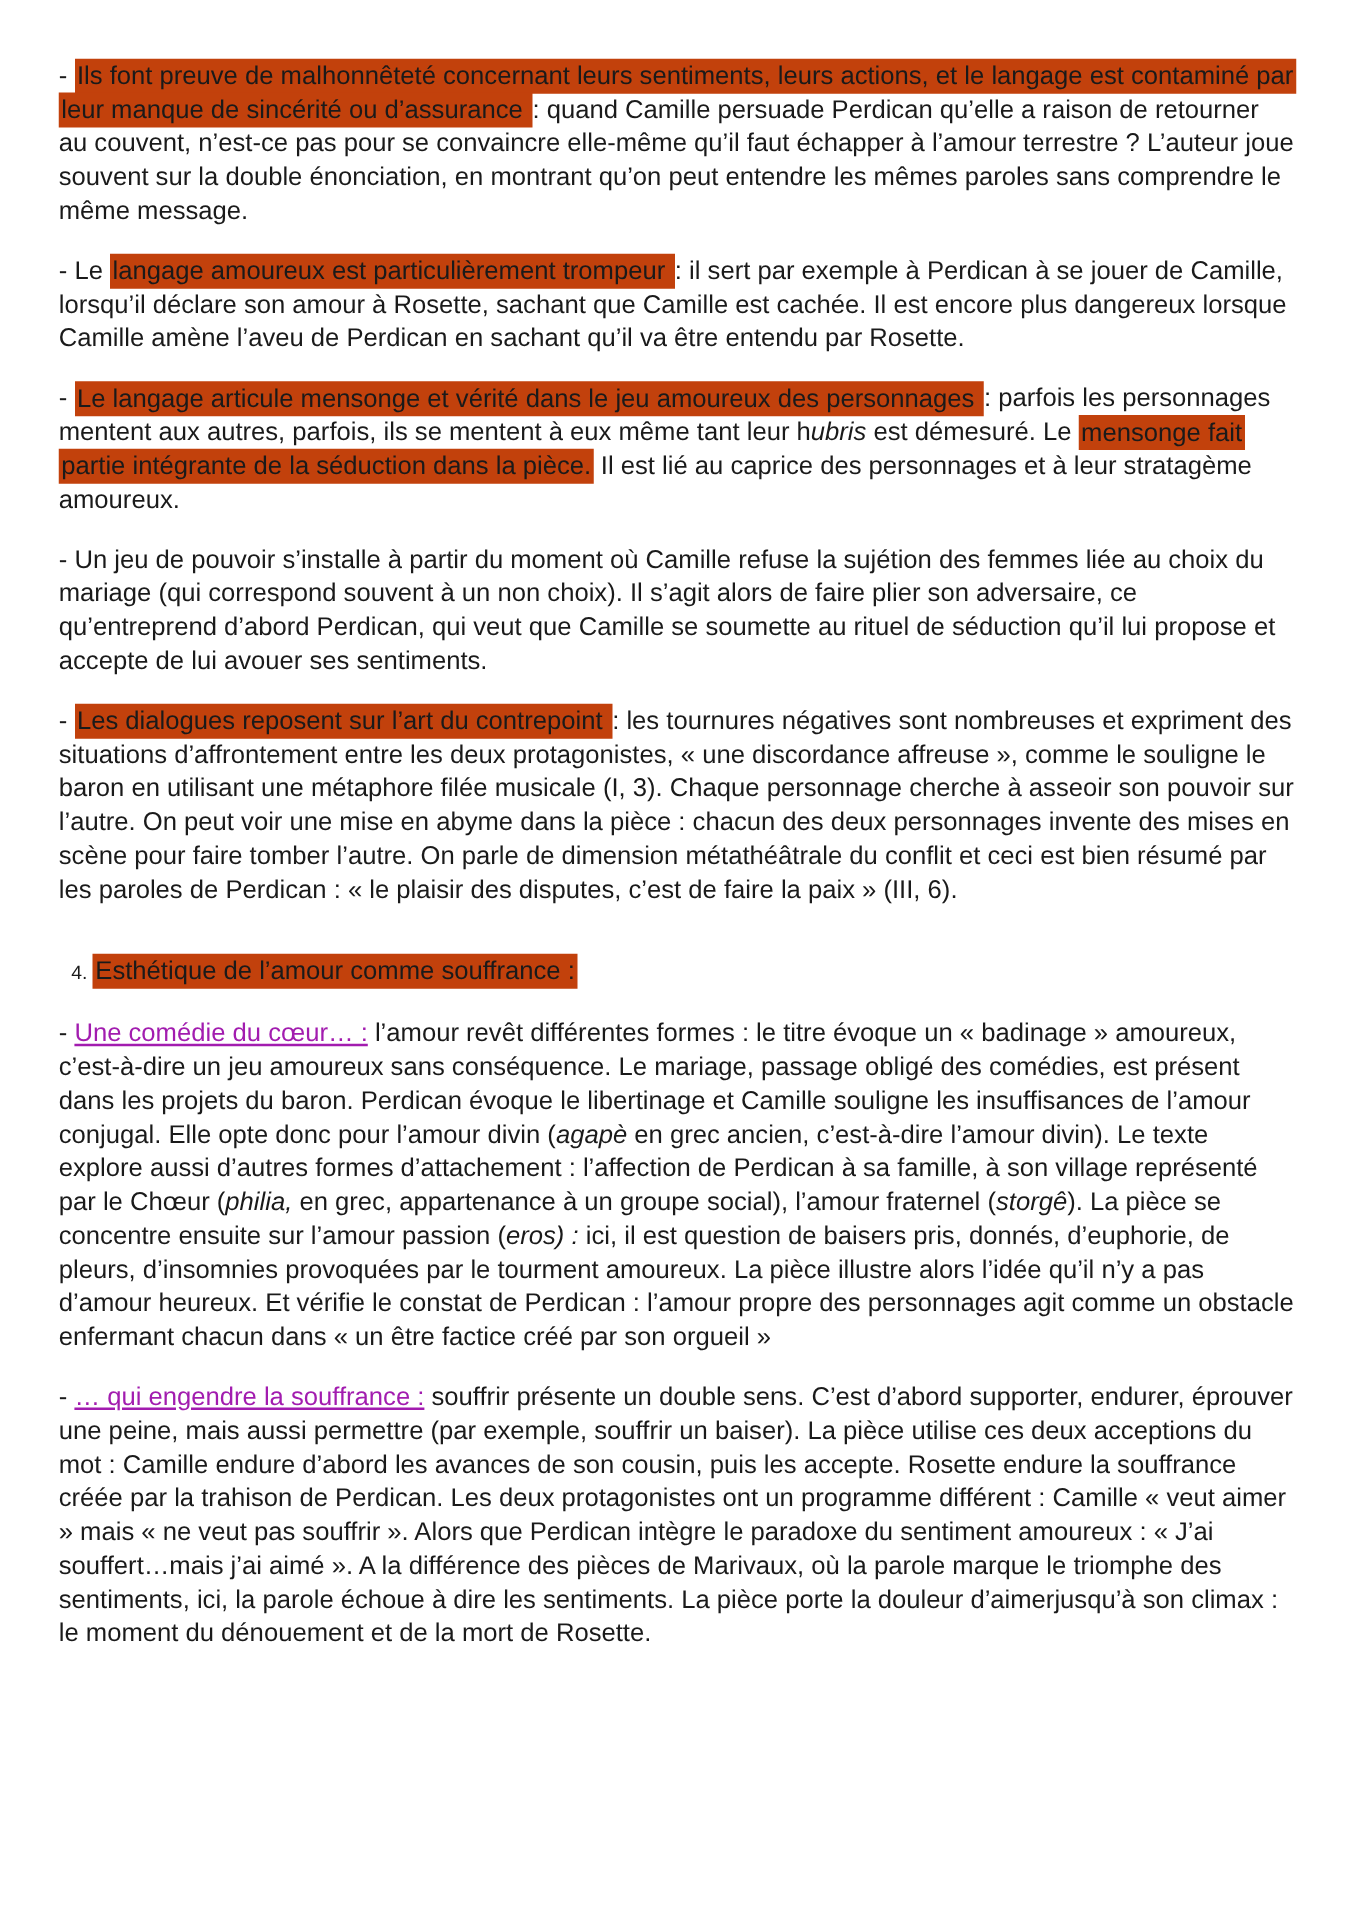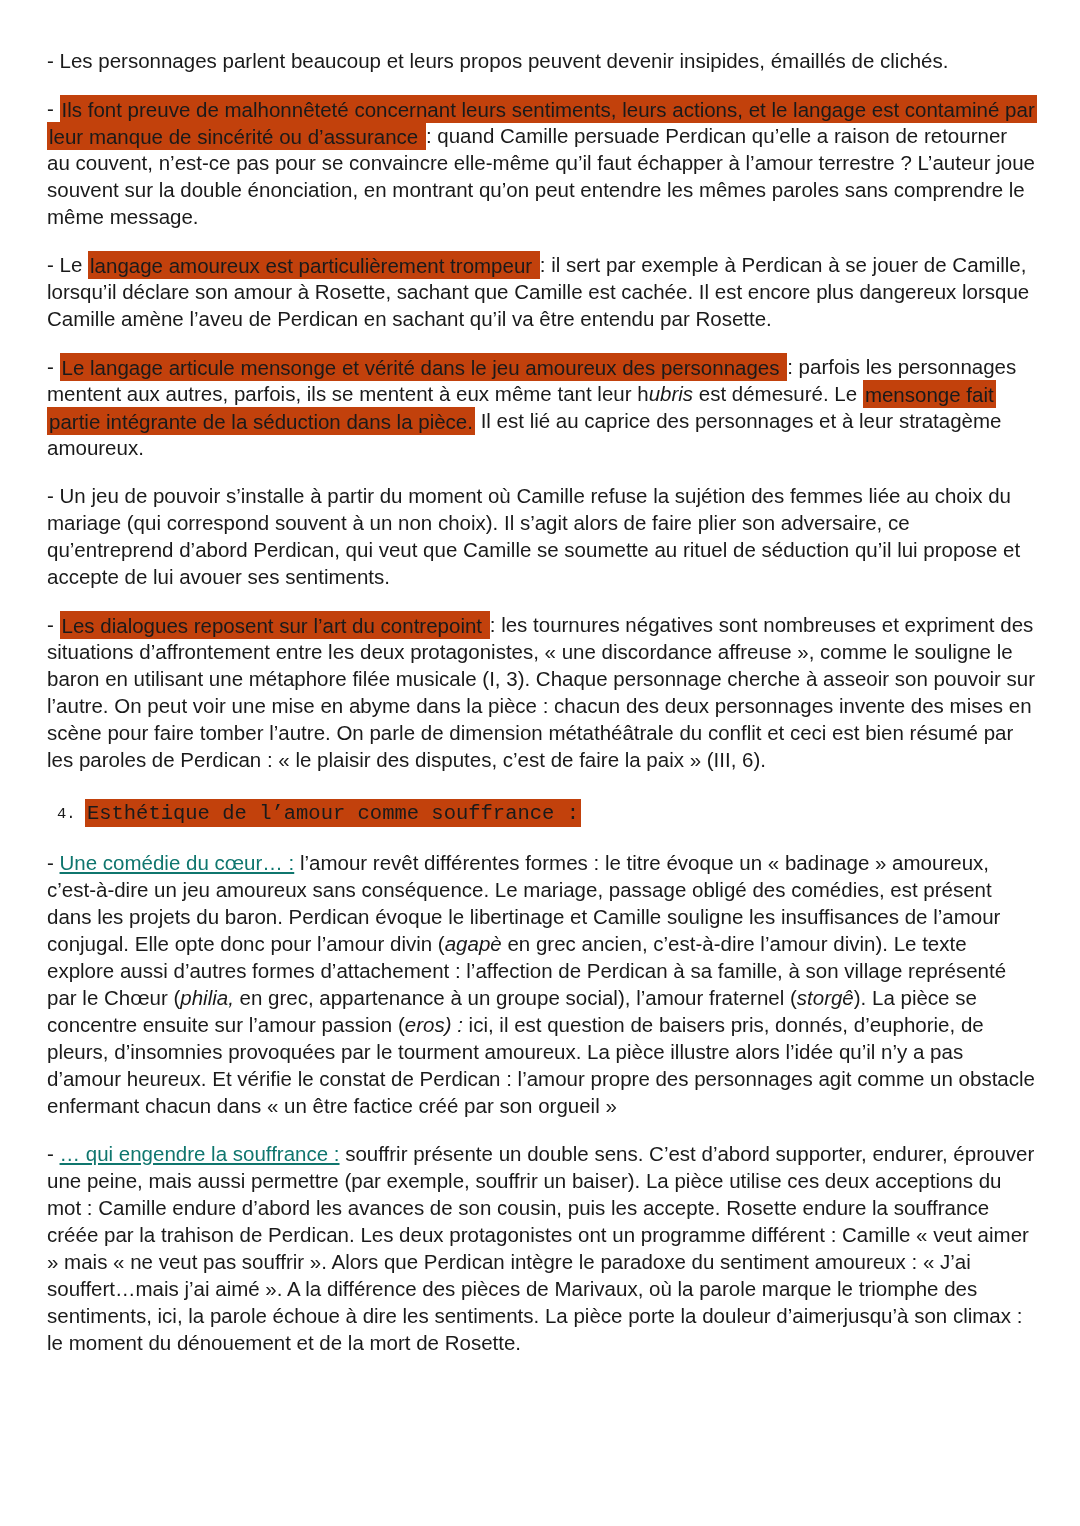--- a/index.html
+++ b/index.html
@@ -9,42 +9,41 @@
     box-sizing: border-box;
     background: #ffffff;
     padding: 47px 45px 0 47px;
     font-family: "Liberation Sans", "DejaVu Sans", sans-serif;
     font-size: 20.5px;
     line-height: 27px;
     color: #1a1a1a;
     overflow: hidden;
   }
   .para { margin: 0 0 21px 0; text-align: left; }
-  .heading { padding-left: 10px; margin-top: 26px; font-family: Liberation Mono, monospace; }
+  .heading { padding-left: 10px; margin-top: 38px; }
   .hl {
     background: #c2410c;
     padding: 2.5px 2px;
     box-decoration-break: clone;
     -webkit-box-decoration-break: clone;
   }
   .num { font-size: 15.5px; }
   .pink {
-    color: #0f766e;
+    color: #a21caf;
     text-decoration: underline;
     text-decoration-thickness: 1.5px;
     text-underline-offset: 2px;
   }
   em { }
 </style>
 </head>
 <body>
 
 <div class="page">
   <div>
-      <p class="para"><span>- Les personnages parlent beaucoup et leurs propos peuvent devenir insipides, émaillés de clichés.</span></p>
       <p class="para"><span>- </span><span class="hl">Ils font preuve de malhonnêteté concernant leurs sentiments, leurs actions, et le langage est contaminé par leur manque de sincérité ou d’assurance </span><span>: quand Camille persuade Perdican qu’elle a raison de retourner au couvent, n’est-ce pas pour se convaincre elle-même qu’il faut échapper à l’amour terrestre ? L’auteur joue souvent sur la double énonciation, en montrant qu’on peut entendre les mêmes paroles sans comprendre le même message.</span></p>
       <p class="para"><span>- Le </span><span class="hl">langage amoureux est particulièrement trompeur </span><span>: il sert par exemple à Perdican à se jouer de Camille, lorsqu’il déclare son amour à Rosette, sachant que Camille est cachée. Il est encore plus dangereux lorsque Camille amène l’aveu de Perdican en sachant qu’il va être entendu par Rosette.</span></p>
       <p class="para"><span>- </span><span class="hl">Le langage articule mensonge et vérité dans le jeu amoureux des personnages </span><span>: parfois les personnages mentent aux autres, parfois, ils se mentent à eux même tant leur h</span><em>ubris</em><span> est démesuré. Le </span><span class="hl">mensonge fait partie intégrante de la séduction dans la pièce.</span><span> Il est lié au caprice des personnages et à leur stratagème amoureux.</span></p>
       <p class="para"><span>- Un jeu de pouvoir s’installe à partir du moment où Camille refuse la sujétion des femmes liée au choix du mariage (qui correspond souvent à un non choix). Il s’agit alors de faire plier son adversaire, ce qu’entreprend d’abord Perdican, qui veut que Camille se soumette au rituel de séduction qu’il lui propose et accepte de lui avouer ses sentiments.</span></p>
       <p class="para"><span>- </span><span class="hl">Les dialogues reposent sur l’art du contrepoint </span><span>: les tournures négatives sont nombreuses et expriment des situations d’affrontement entre les deux protagonistes, « une discordance affreuse », comme le souligne le baron en utilisant une métaphore filée musicale (I, 3). Chaque personnage cherche à asseoir son pouvoir sur l’autre. On peut voir une mise en abyme dans la pièce : chacun des deux personnages invente des mises en scène pour faire tomber l’autre. On parle de dimension métathéâtrale du conflit et ceci est bien résumé par les paroles de Perdican : « le plaisir des disputes, c’est de faire la paix » (III, 6).</span></p>
       <p class="para heading"><span class="num">4. </span><span class="hl">Esthétique de l’amour comme souffrance : </span></p>
       <p class="para"><span>- </span><span class="pink">Une comédie du cœur… :</span><span> l’amour revêt différentes formes : le titre évoque un « badinage » amoureux, c’est-à-dire un jeu amoureux sans conséquence. Le mariage, passage obligé des comédies, est présent dans les projets du baron.  Perdican évoque le libertinage et Camille souligne les insuffisances de l’amour conjugal. Elle opte donc pour l’amour divin (</span><em>agapè</em><span> en grec ancien, c’est-à-dire l’amour divin). Le texte explore aussi d’autres formes d’attachement : l’affection de Perdican à sa famille, à son village représenté par le Chœur (</span><em>philia,</em><span> en grec, appartenance à un groupe social), l’amour fraternel (</span><em>storgê</em><span>). La pièce se concentre ensuite sur l’amour passion (</span><em>eros) :</em><span> ici, il est question de baisers pris, donnés, d’euphorie, de pleurs, d’insomnies provoquées par le tourment amoureux. La pièce illustre alors l’idée qu’il n’y a pas d’amour heureux. Et vérifie le constat de Perdican : l’amour propre des personnages agit comme un obstacle enfermant chacun dans « un être factice créé par son orgueil »</span></p>
       <p class="para"><span>- </span><span class="pink">… qui engendre la souffrance :</span><span> souffrir présente un double sens. C’est d’abord supporter, endurer, éprouver une peine, mais aussi permettre (par exemple, souffrir un baiser). La pièce utilise ces deux acceptions du mot : Camille endure d’abord les avances de son cousin, puis les accepte. Rosette endure la souffrance créée par la trahison de Perdican. Les deux protagonistes ont un programme différent : Camille « veut aimer » mais « ne veut pas souffrir ». Alors que Perdican intègre le paradoxe du sentiment amoureux : « J’ai souffert…mais j’ai aimé ». A la différence des pièces de Marivaux, où la parole marque le triomphe des sentiments, ici, la parole échoue à dire les sentiments. La pièce porte la douleur d’aimerjusqu’à son climax : le moment du dénouement et de la mort de Rosette.</span></p>
     </div>
 </div>

